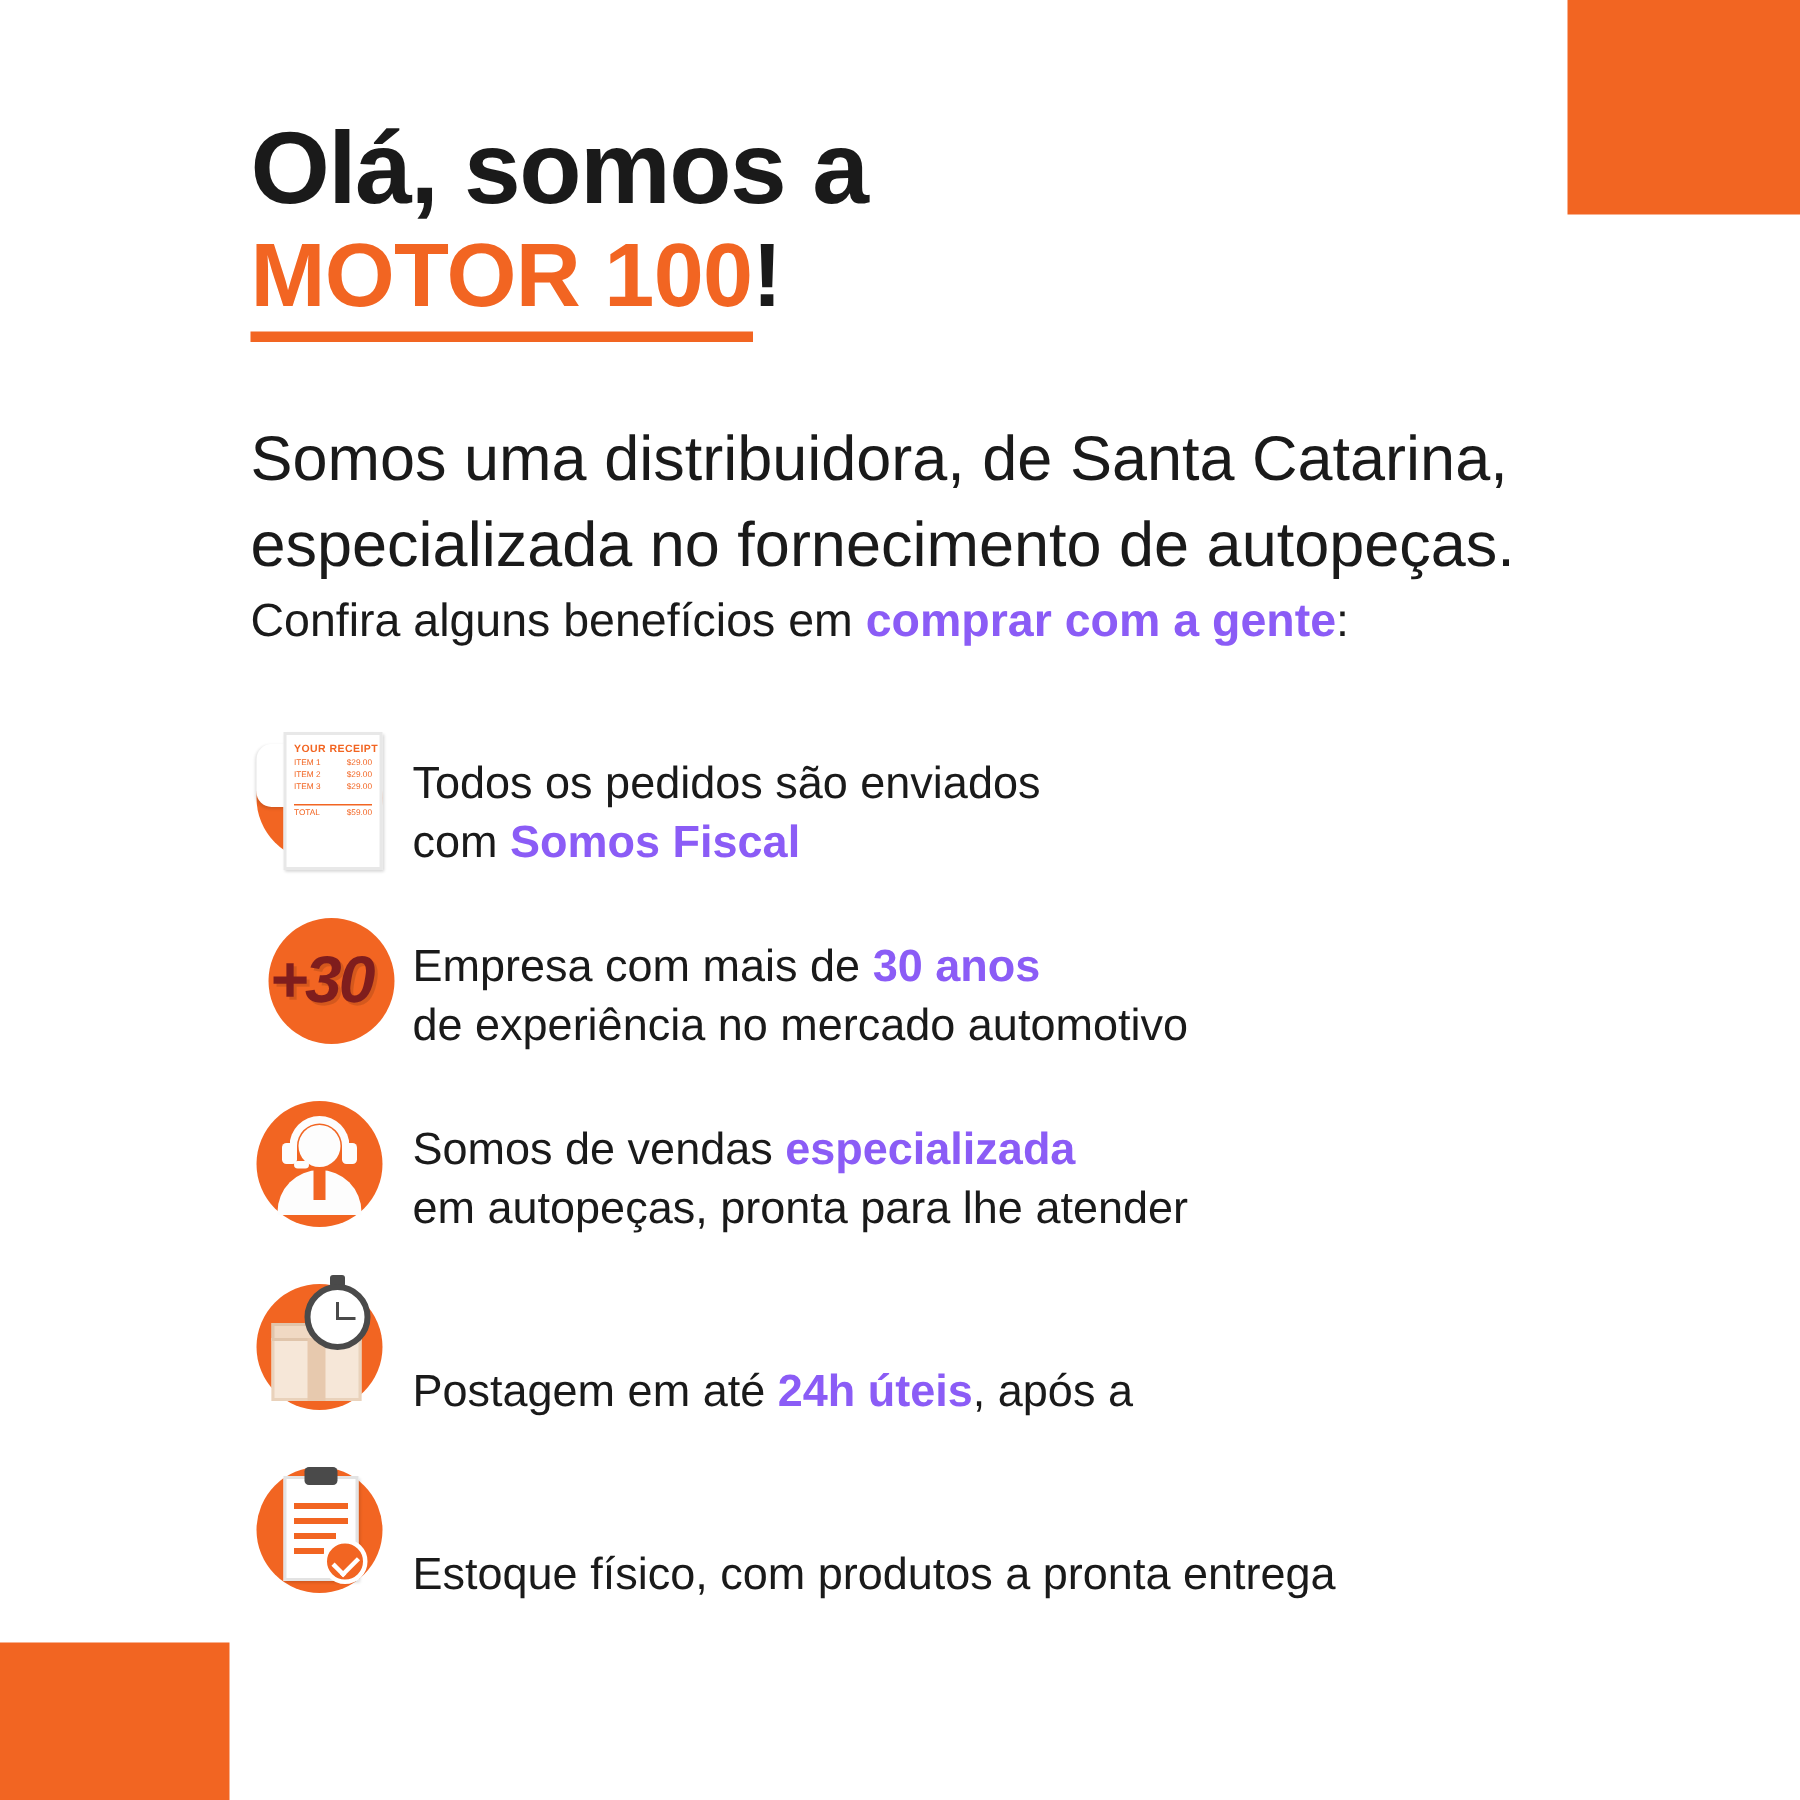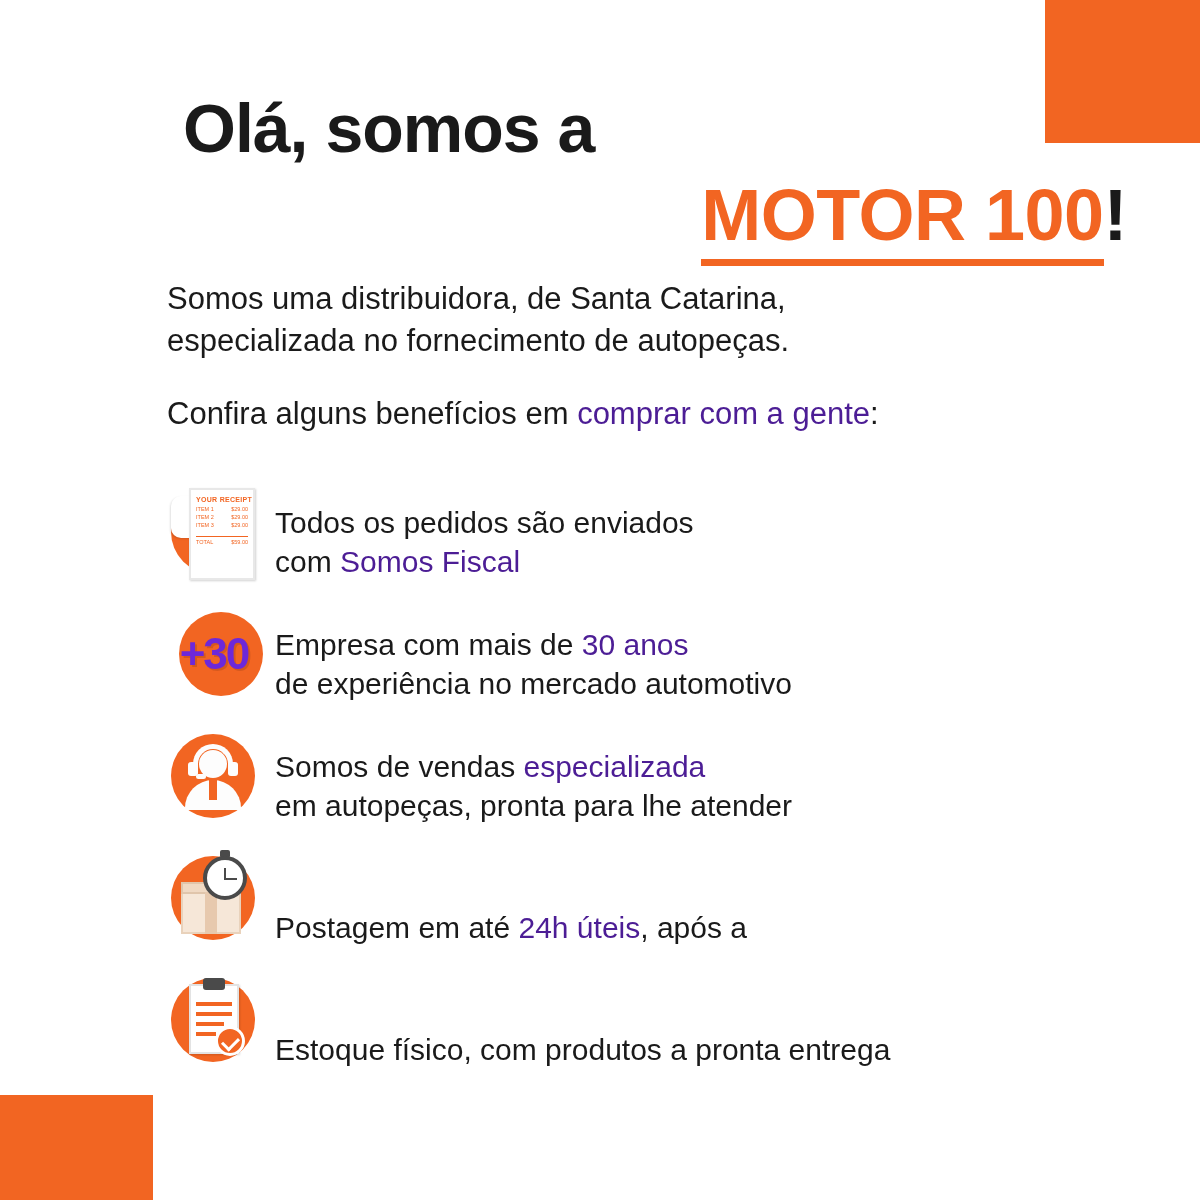--- a/index.html
+++ b/index.html
@@ -39,64 +39,63 @@
     left: 167px;
     top: 78px;
     width: 960px;
   }
   .headline-line1 {
     font-size: 68px;
     font-weight: bold;
     color: #1a1a1a;
     letter-spacing: -1px;
     line-height: 1.02;
-    margin: 16px;
+    margin: 0;
   }
   .headline-line2 {
-    font-size: 72px;
+    font-size: 60px;
     font-weight: bold;
     color: #1a1a1a;
     letter-spacing: -0.5px;
     line-height: 1.02;
     margin: 6px 0 0 0;
     white-space: nowrap;
-    text-align: right;
   }
   .brand-name {
     color: #f26522;
     border-bottom: 7px solid #f26522;
     padding-bottom: 4px;
   }
   .brand-bang {
     color: #1a1a1a;
   }
 
   
   .intro {
     position: absolute;
     left: 167px;
     top: 278px;
     width: 900px;
-    font-size: 31px;
+    font-size: 42px;
     color: #1a1a1a;
     line-height: 1.35;
   }
   .intro p { margin: 0; }
 
   .benefits-lead {
     position: absolute;
     left: 167px;
     top: 396px;
     width: 950px;
     font-size: 31px;
     color: #1a1a1a;
   }
   .hl {
-    color: #4c1d95;
-    font-weight: normal;
+    color: #8b5cf6;
+    font-weight: bold;
   }
 
   
   .benefit-list {
     position: absolute;
     left: 163px;
     top: 478px;
     width: 1000px;
   }
   .benefit-row {
@@ -192,26 +191,27 @@
     position: absolute;
     left: 16px;
     top: 0;
     width: 84px;
     height: 84px;
     border-radius: 50%;
     background: #f26522;
   }
   .badge30 .txt {
     position: relative;
-    color: #6d28d9;
+    color: #7f1d1d;
     font-weight: bold;
     font-size: 44px;
     letter-spacing: -2px;
     text-shadow: 2px 2px 0 rgba(0,0,0,.12);
     padding-left: 2px;
+    font-style: italic;
   }
 
   
   .agent-head {
     position: absolute;
     left: 36px;
     top: 24px;
     width: 28px;
     height: 28px;
     border-radius: 50%;

